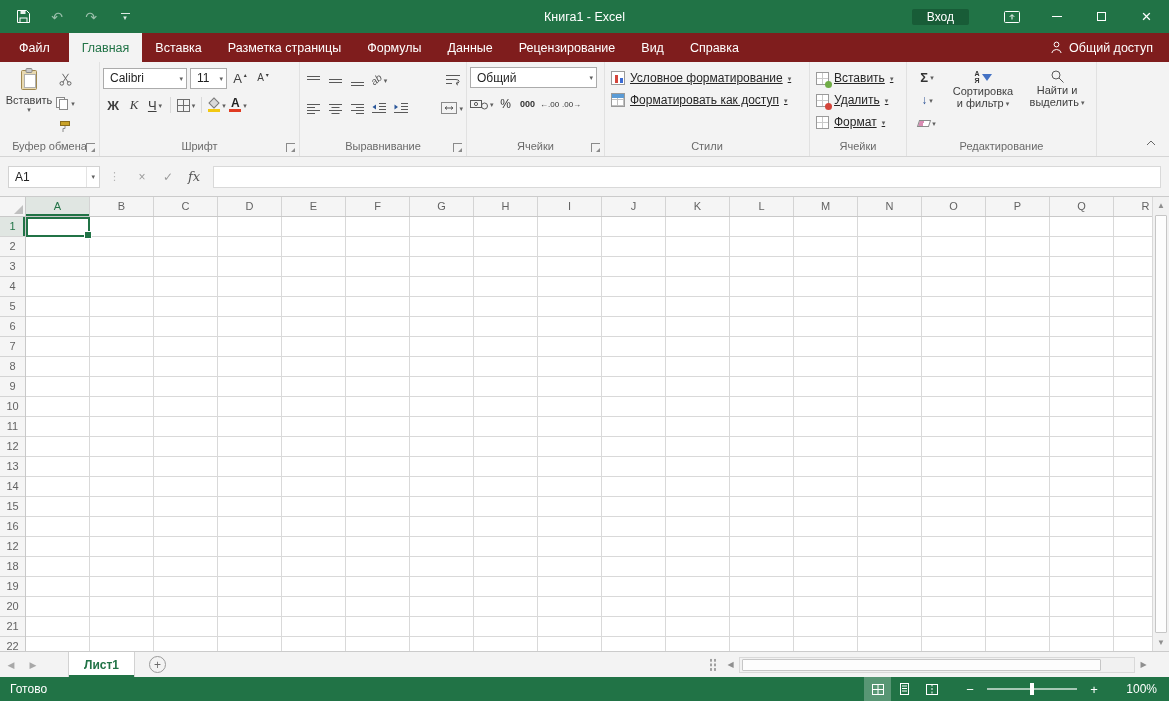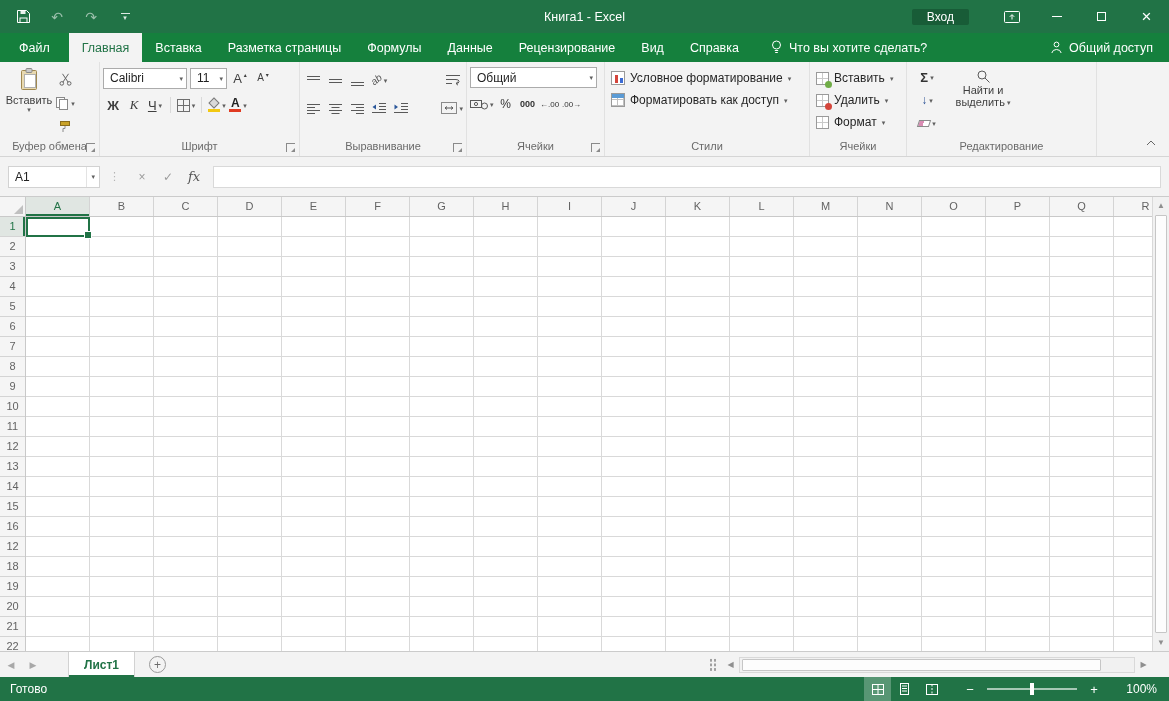--- a/index.html
+++ b/index.html
@@ -17,21 +17,21 @@
 .qcustom .chevw{font-size:7px;color:rgba(255,255,255,0.85);line-height:4px;}
 .wtitle{position:absolute;left:50%;top:0;transform:translateX(-50%);height:33px;display:flex;align-items:center;font-size:12.5px;color:#fff;}
 .tb-right{margin-left:auto;display:flex;align-items:center;height:33px;}
 .signin{background:#185c37;color:#fff;font-size:12px;padding:1px 15px;border-radius:2px;margin-right:20px;}
 .wbtn{width:45px;height:33px;display:flex;align-items:center;justify-content:center;}
 .minbar{width:10px;height:1px;background:#fff;}
 .maxbox{width:9px;height:9px;border:1px solid #fff;}
 .closex{font-size:17px;line-height:1;}
 
 
-.tabbar{height:29px;background:#15803d;display:flex;align-items:stretch;color:#fff;flex:none;font-size:12.5px;}
+.tabbar{height:29px;background:#7f1d1d;display:flex;align-items:stretch;color:#fff;flex:none;font-size:12.5px;}
 .ftab{padding:0 19px;display:flex;align-items:center;}
 .rtab{padding:0 13px;display:flex;align-items:center;}
 .rtab.active{background:#f3f3f3;color:#217346;}
 .tellme{display:flex;align-items:center;gap:6px;margin-left:18px;}
 .share{margin-left:auto;display:flex;align-items:center;gap:6px;padding-right:16px;}
 
 
 .ribbon{height:95px;background:#f3f3f3;border-bottom:1px solid #d5d5d5;display:flex;flex:none;position:relative;}
 .group{flex:none;display:flex;flex-direction:column;border-right:1px solid #e1e1e1;padding:2px 3px 0;position:relative;}
 .gc{flex:1;min-height:0;}
@@ -83,21 +83,21 @@
 .g-num .gc{display:flex;flex-direction:column;padding-top:3px;}
 .combo-num{width:127px;}
 .nr2{display:flex;align-items:center;gap:2px;margin-top:5px;}
 .tiny{font-size:8px;letter-spacing:0;color:#333;}
 .t000{font-size:9px;font-weight:700;color:#333;}
 .pct{font-size:12px;color:#333;}
 
 .g-styles{width:205px;}
 .g-cells{width:97px;}
 .menucol{display:flex;flex-direction:column;justify-content:flex-start;padding-top:3px;}
-.menurow{display:flex;align-items:center;gap:5px;height:22px;padding:0 3px;font-size:12px;color:#262626;white-space:nowrap;}
+.menurow{display:flex;align-items:center;gap:5px;height:22px;padding:0 3px;font-size:12px;color:#262626;white-space:nowrap;text-decoration:underline;}
 .cf-icon{width:14px;height:14px;border:1px solid #9a9a9a;background-color:#fff;background-image:linear-gradient(#d4453b,#d4453b),linear-gradient(#3b6bd4,#3b6bd4);background-size:3px 8px,3px 5px;background-position:3px 3px,8px 6px;background-repeat:no-repeat;}
 .ft-icon{width:14px;height:14px;border:1px solid #9a9a9a;background-color:#fff;background-image:linear-gradient(#5b9bd5 0 4px,transparent 4px),repeating-linear-gradient(to right,transparent 0 5px,#c0c0c0 5px 6px),repeating-linear-gradient(to bottom,transparent 0 5px,#c0c0c0 5px 6px);}
 .cs-icon{width:14px;height:14px;border:1px solid #9a9a9a;background:conic-gradient(#ffd966 0 25%,#70ad47 0 50%,#5b9bd5 0 75%,#ed7d31 0 100%);}
 .grid-icon{width:13px;height:13px;border:1px solid #9a9a9a;background:linear-gradient(#c9c9c9,#c9c9c9) center/100% 1px no-repeat,linear-gradient(#c9c9c9,#c9c9c9) center/1px 100% no-repeat,#fff;position:relative;}
 .badge-g:after{content:"";position:absolute;right:-4px;bottom:-4px;width:7px;height:7px;border-radius:50%;background:#70ad47;}
 .badge-r:after{content:"";position:absolute;right:-4px;bottom:-4px;width:7px;height:7px;border-radius:50%;background:#d4453b;}
 
 .g-edit{width:190px;}
 .g-edit .gc{display:flex;padding-top:2px;gap:4px;}
 .ecol{display:flex;flex-direction:column;gap:1px;width:34px;}
@@ -218,29 +218,20 @@
   <div class="tabbar">
     <div class="ftab">Файл</div>
     <div class="rtab active">Главная</div>
     <div class="rtab">Вставка</div>
     <div class="rtab">Разметка страницы</div>
     <div class="rtab">Формулы</div>
     <div class="rtab">Данные</div>
     <div class="rtab">Рецензирование</div>
     <div class="rtab">Вид</div>
     <div class="rtab">Справка</div>
-    <div class="tellme">
-      <span class="micon">
-        <svg width="13" height="15" viewBox="0 0 13 15">
-            <circle cx="6.5" cy="5" r="4" fill="none" stroke="#fff"></circle>
-            <path d="M4.8 10.5 h3.4 M5.2 12.5 h2.6" stroke="#fff" fill="none"></path>
-          </svg>
-      </span>
-      <span>Что вы хотите сделать?</span>
-    </div>
     <div class="share">
       <span class="micon">
         <svg width="13" height="13" viewBox="0 0 13 13">
             <circle cx="6.5" cy="3.5" r="2.4" fill="none" stroke="#fff"></circle>
             <path d="M1.8 12 a4.8 4.4 0 0 1 9.4 0" fill="none" stroke="#fff"></path>
           </svg>
       </span>
       <span>Общий доступ</span>
     </div>
   </div>
@@ -520,20 +511,34 @@
             <span class="chev">▾</span>
           </div>
           <div class="sbtn">
             <span class="filldown">↓</span>
             <span class="chev">▾</span>
           </div>
           <div class="sbtn">
             <span class="eraser"></span>
             <span class="chev">▾</span>
           </div>
+        </div>
+        <div class="bigbtn ebig">
+          <span class="sficon">
+            <span class="sfletters">
+              <span>А</span>
+              <span>Я</span>
+            </span>
+            <span class="funnel"></span>
+          </span>
+          <span class="bl">Сортировка</span>
+          <span class="bl">
+            <span>и фильтр</span>
+            <span class="chev">▾</span>
+          </span>
         </div>
         <div class="bigbtn ebig">
           <span class="micon">
             <svg width="15" height="15" viewBox="0 0 15 15">
                 <circle cx="6" cy="6" r="4" fill="none" stroke="#595959"></circle>
                 <path d="M9 9 L13.5 13.5" stroke="#595959"></path>
               </svg>
           </span>
           <span class="bl">Найти и</span>
           <span class="bl">

